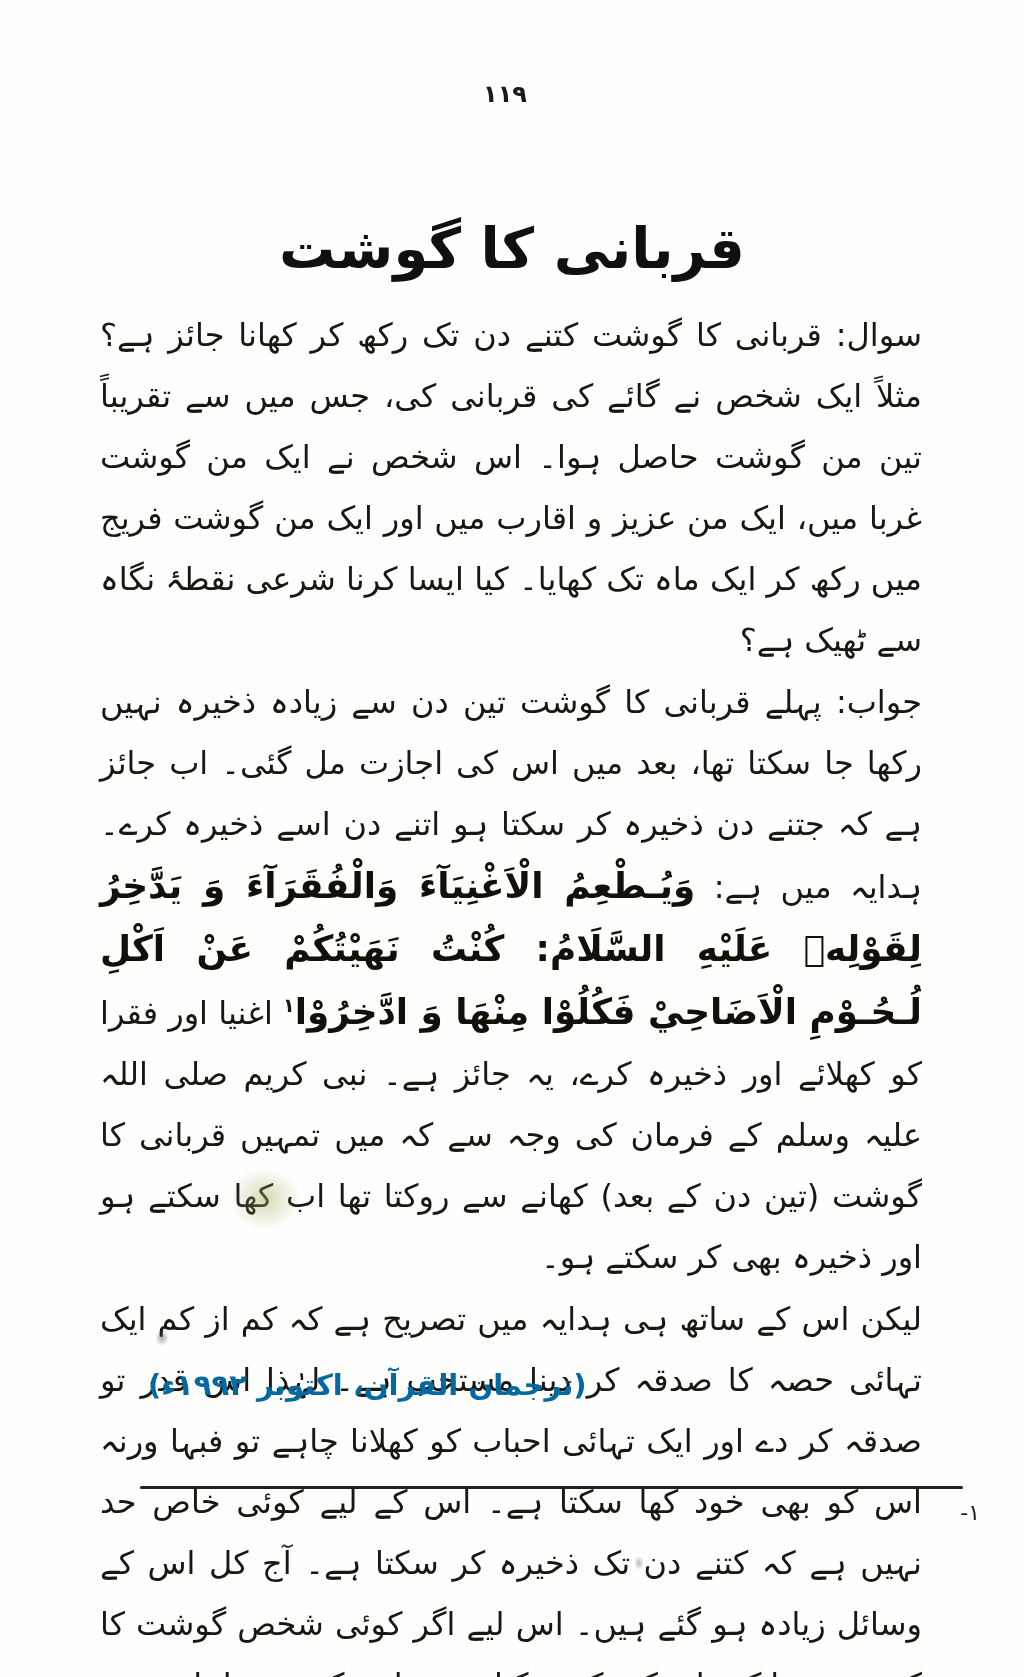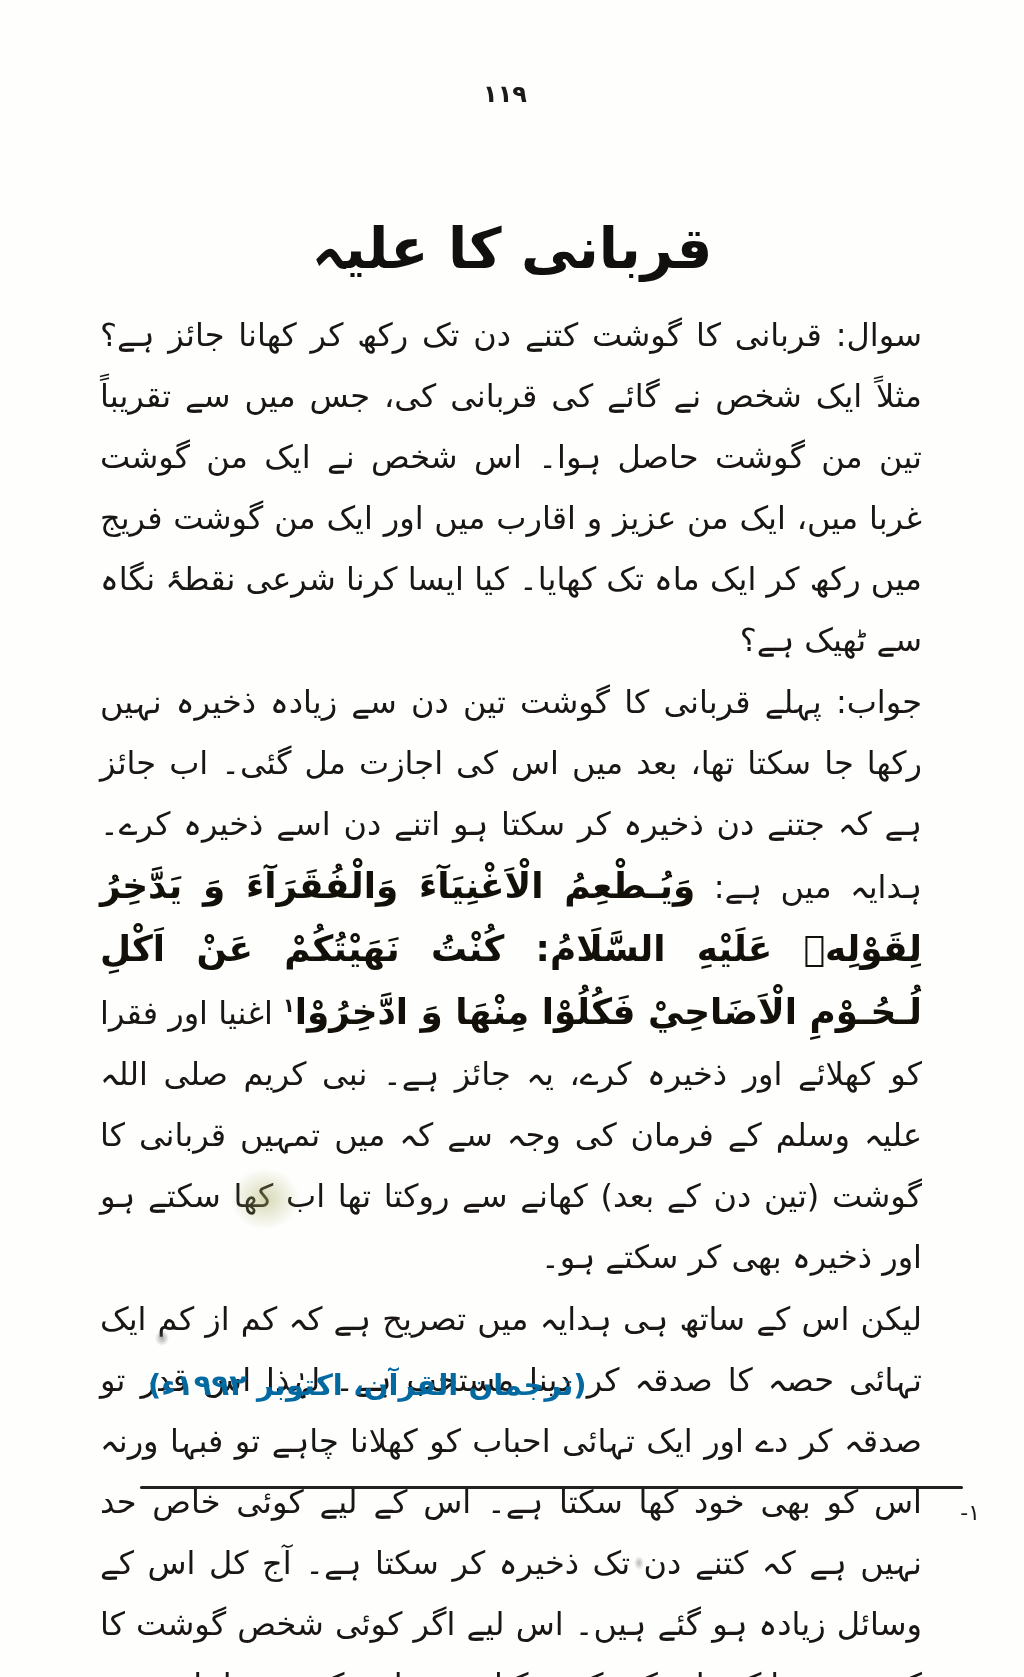--- a/index.html
+++ b/index.html
@@ -128,21 +128,21 @@
     background: radial-gradient(closest-side, rgba(100,100,100,0.45), rgba(100,100,100,0));
   }
 </style>
 </head>
 <body>
 
 <div class="page">
 
   <div class="page-number">۱۱۹</div>
 
-  <h1 class="article-title">قربانی کا علیہ</h1>
+  <h1 class="article-title">قربانی کا گوشت</h1>
 
   <div class="body-text">
 
     <p class="para">سوال: قربانی کا گوشت کتنے دن تک رکھ کر کھانا جائز ہے؟ مثلاً ایک شخص نے گائے کی قربانی کی، جس میں سے تقریباً تین من گوشت حاصل ہوا۔ اس شخص نے ایک من گوشت غربا میں، ایک من عزیز و اقارب میں اور ایک من گوشت فریج میں رکھ کر ایک ماہ تک کھایا۔ کیا ایسا کرنا شرعی نقطۂ نگاہ سے ٹھیک ہے؟</p>
 
     <p class="para"><span>جواب: پہلے قربانی کا گوشت تین دن سے زیادہ ذخیرہ نہیں رکھا جا سکتا تھا، بعد میں اس کی اجازت مل گئی۔ اب جائز ہے کہ جتنے دن ذخیرہ کر سکتا ہو اتنے دن اسے ذخیرہ کرے۔ ہدایہ میں ہے: </span><span class="arabic">وَيُـطْعِمُ الْاَغْنِيَآءَ وَالْفُقَرَآءَ وَ يَدَّخِرُ لِقَوْلِهٖ عَلَيْهِ السَّلَامُ: كُنْتُ نَهَيْتُكُمْ عَنْ اَكْلِ لُـحُـوْمِ الْاَضَاحِيْ فَكُلُوْا مِنْهَا وَ ادَّخِرُوْا</span><sup class="fn-ref">۱</sup><span> اغنیا اور فقرا کو کھلائے اور ذخیرہ کرے، یہ جائز ہے۔ نبی کریم صلی اللہ علیہ وسلم کے فرمان کی وجہ سے کہ میں تمہیں قربانی کا گوشت (تین دن کے بعد) کھانے سے روکتا تھا اب کھا سکتے ہو اور ذخیرہ بھی کر سکتے ہو۔</span></p>
 
     <p class="para">لیکن اس کے ساتھ ہی ہدایہ میں تصریح ہے کہ کم از کم ایک تہائی حصہ کا صدقہ کر دینا مستحب ہے۔ لہٰذا اس قدر تو صدقہ کر دے اور ایک تہائی احباب کو کھلانا چاہے تو فبہا ورنہ اس کو بھی خود کھا سکتا ہے۔ اس کے لیے کوئی خاص حد نہیں ہے کہ کتنے دن تک ذخیرہ کر سکتا ہے۔ آج کل اس کے وسائل زیادہ ہو گئے ہیں۔ اس لیے اگر کوئی شخص گوشت کا کچھ حصہ ایک ماہ تک رکھ سکتا ہو تو اس کی بھی اجازت ہے لیکن بہتر یہ ہے کہ ایسا انداز اختیار نہ کیا جائے جس سے بخل کا شبہہ پیدا ہو اور انسان کی شخصیت پر اس کا اثر پڑتا ہو۔ اعتدال کے ساتھ اور عرف کے دائرے میں ایسا کیا جائے۔</p>
 
   </div>

